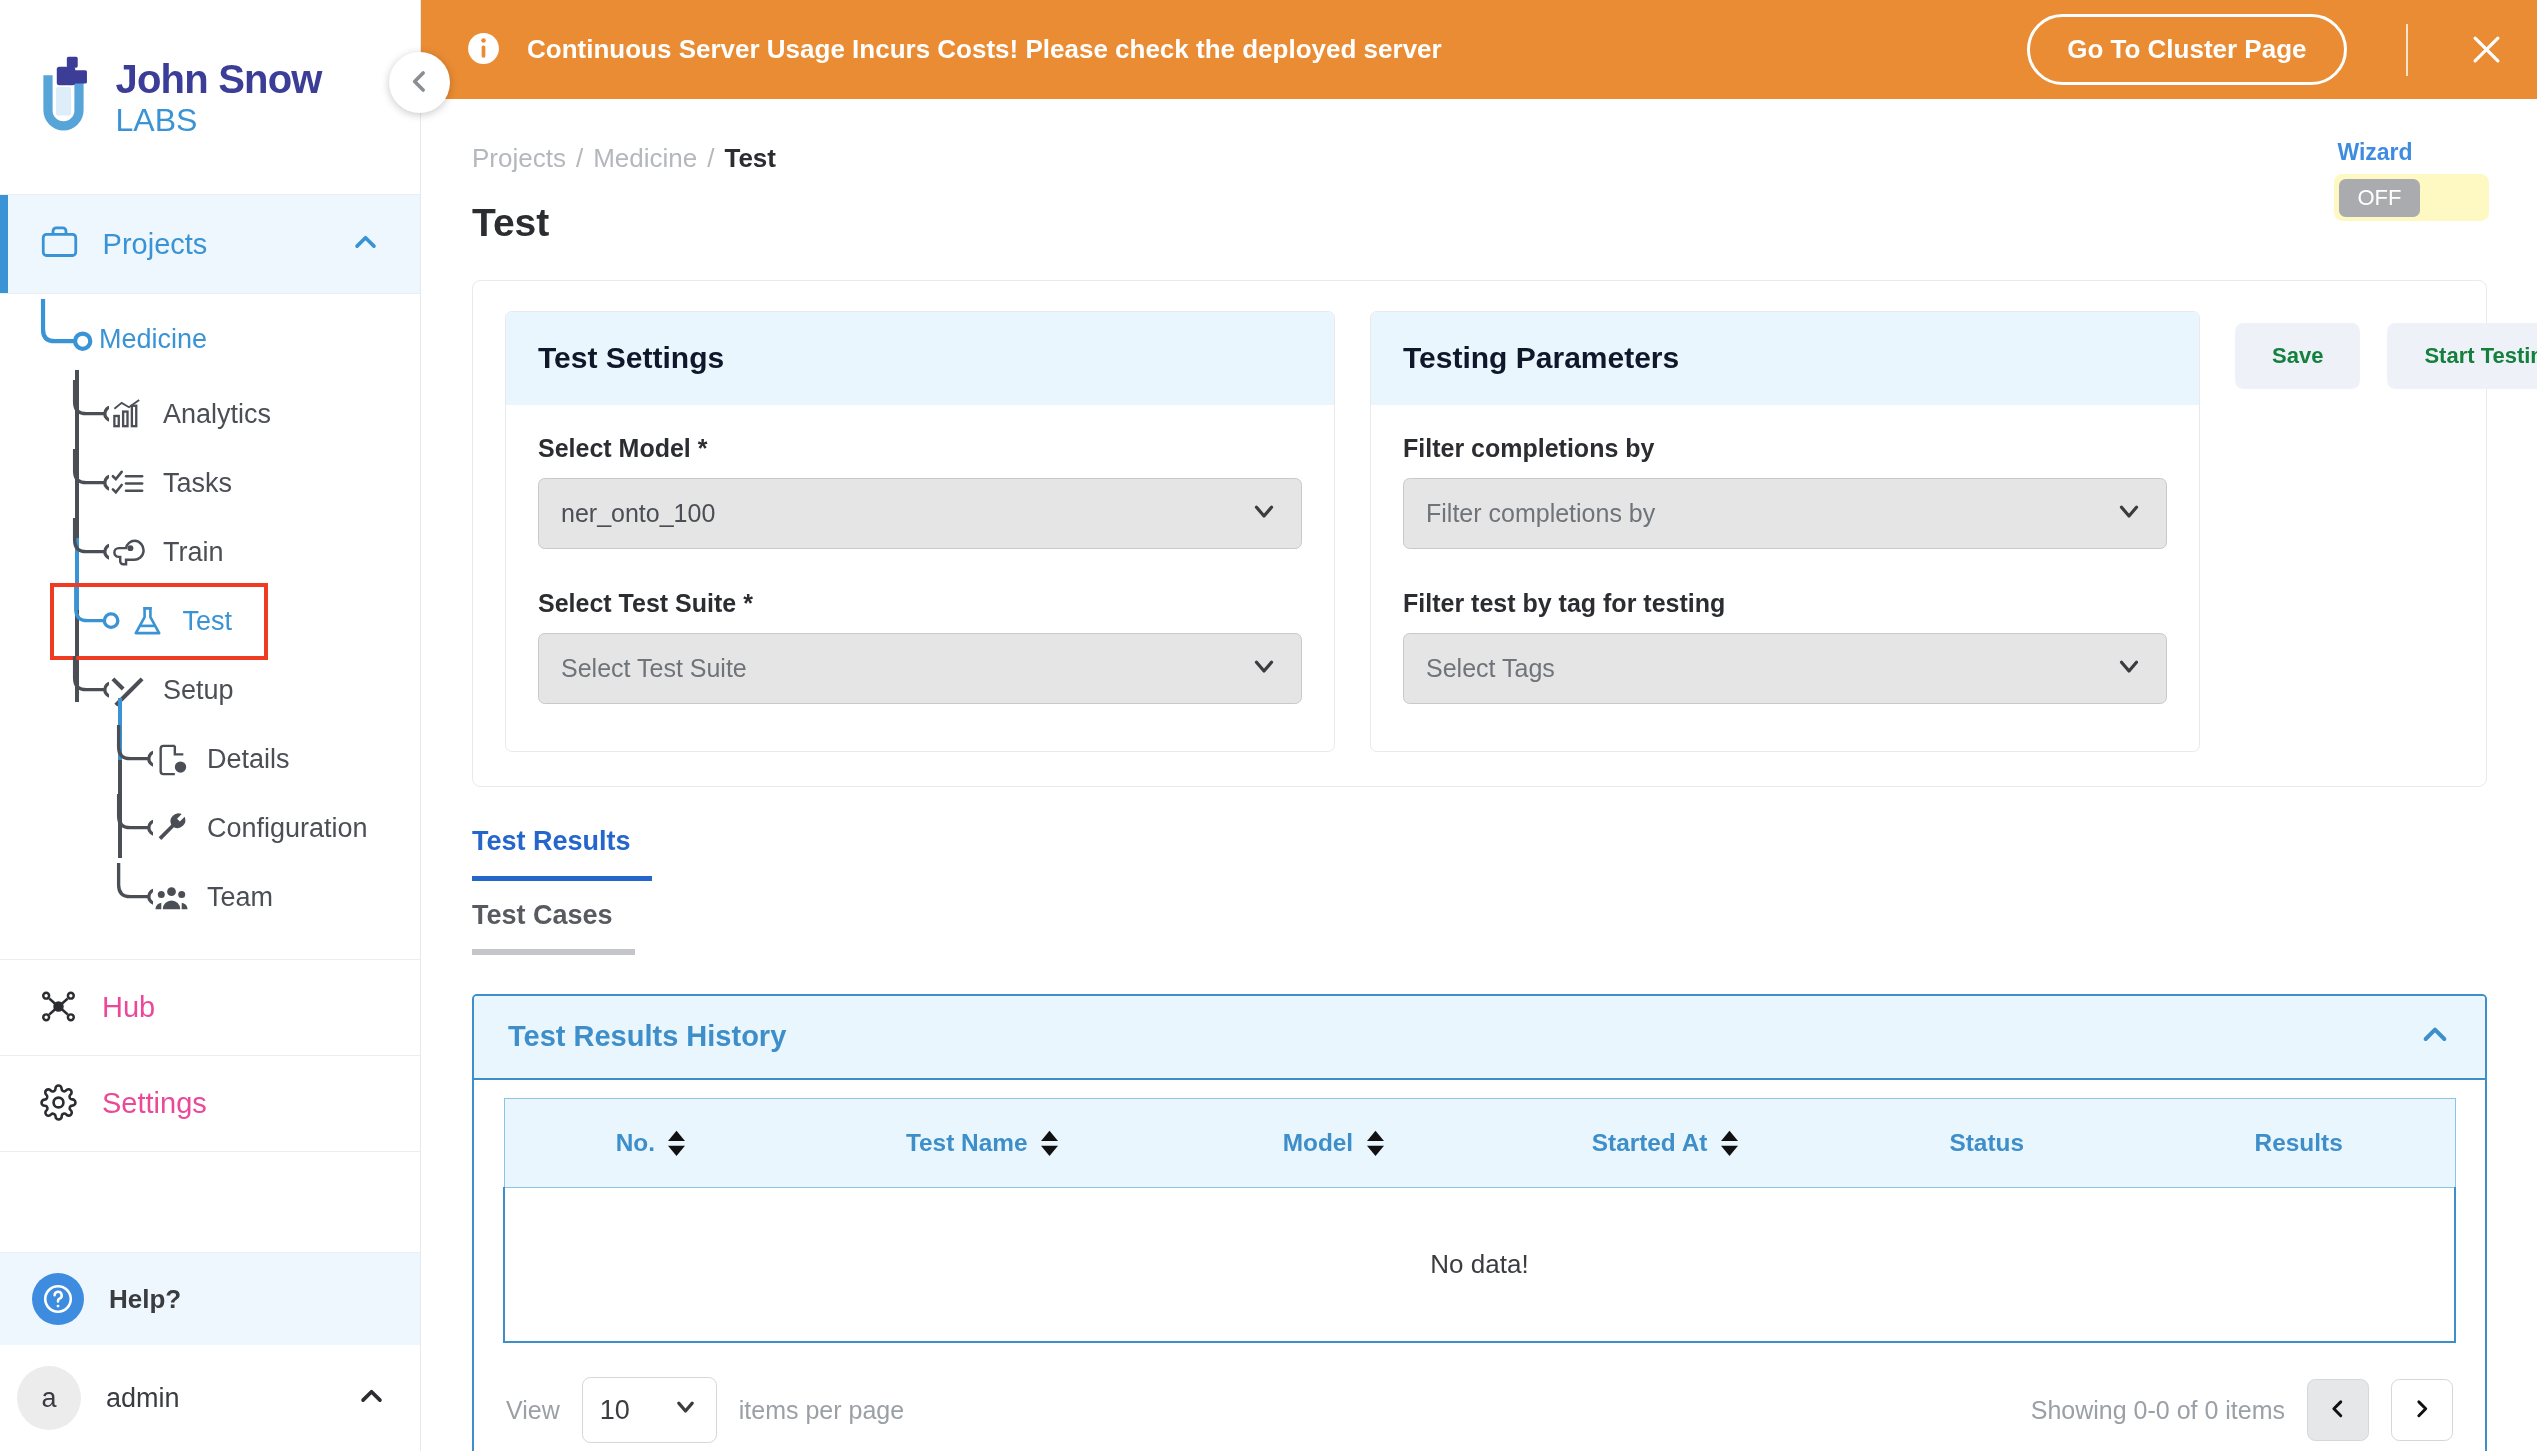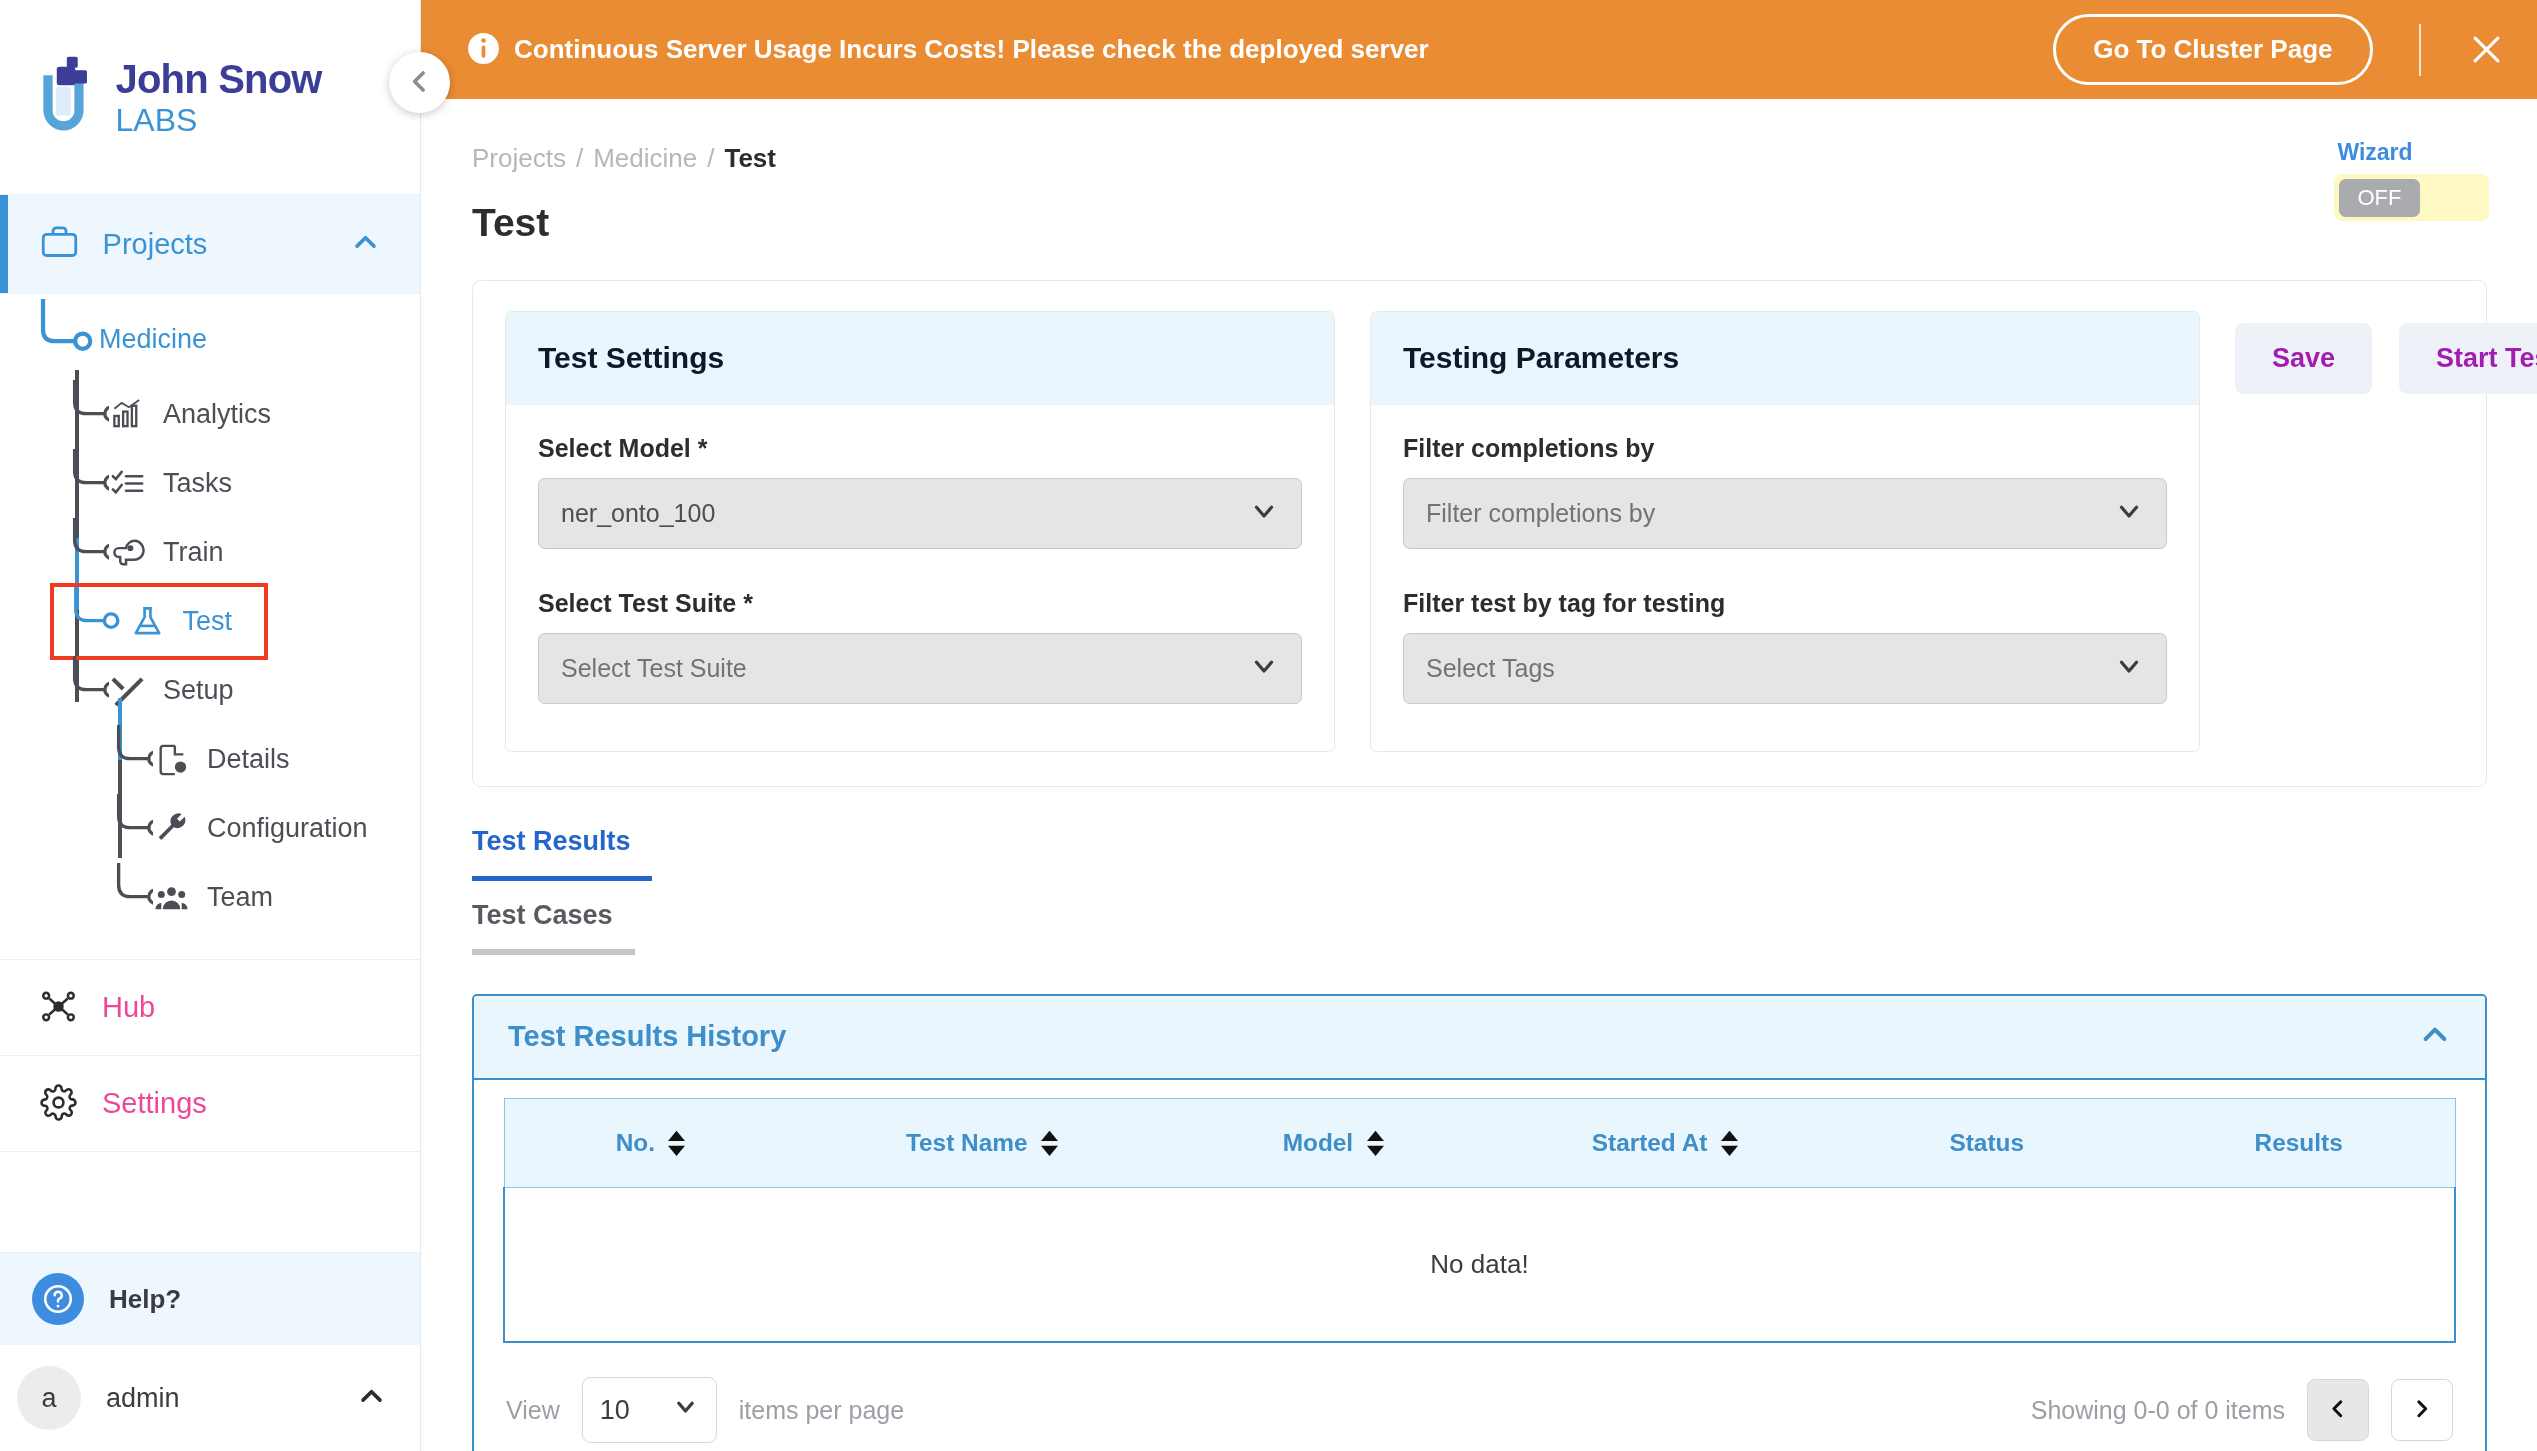--- a/index.html
+++ b/index.html
@@ -94,21 +94,21 @@
   #user-row .u-label { font-size: 27px; color: #3a3c40; }
   #user-row .u-chev { margin-left: auto; }
   .spacer-block { height: 101px; border-top: 1.7px solid #eceef1; }
 
   
   #main { flex: 1; height: 1451px; display: flex; flex-direction: column; overflow: hidden; }
 
   
   #banner {
     height: 99px; background: #ea8c33; display: flex; align-items: center;
-    padding-left: 44px; padding-right: 32px; gap: 12px; flex: 0 0 99px;
+    padding-left: 44px; padding-right: 32px; gap: 25px; flex: 0 0 99px;
   }
   #banner-text { color: #ffffff; font-size: 26px; font-weight: 700; }
   #cluster-btn {
     margin-left: auto; border: 3.4px solid #ffffff; border-radius: 40px;
     color: #ffffff; font-size: 26px; font-weight: 700;
     padding: 17px 37px; cursor: pointer; background: transparent;
     font-family: inherit; white-space: nowrap;
   }
   #banner-div { width: 2.5px; height: 52px; background: rgba(255,255,255,.75); margin: 0 34px; }
   #banner-close { cursor: pointer; display:flex; align-items:center; }
@@ -150,22 +150,22 @@
     height: 71px; border: 1.7px solid #c7c9cc; border-radius: 6.7px;
     display: flex; align-items: center; padding: 0 22px;
     font-size: 25px; cursor: pointer; background: #e5e5e5;
   }
   .select-box .sv { color: #4b4f55; }
   .select-box .sv.placeholder { color: #6f7479; }
   .select-box .chev { margin-left: auto; }
 
   .action-btns { display: flex; gap: 27px; padding-top: 11.8px; }
   .act-btn {
-    background: #eef1f8; color: #a21caf; border: none; border-radius: 8.4px;
-    font-size: 27px; font-weight: 700; padding: 20px 37px;
+    background: #eef1f8; color: #15803d; border: none; border-radius: 8.4px;
+    font-size: 22px; font-weight: 700; padding: 20px 37px;
     font-family: inherit; cursor: default; white-space: nowrap;
   }
 
   #tabs { margin: 39px 0 0 51px; display: flex; width: 344px; flex-direction: column; }
   .tab { padding-bottom: 18.5px; cursor: pointer; }
   .tab .tab-label { font-size: 27px; font-weight: 700; color: #575b60; display:block; padding: 0 3.4px 0 0;}
   .tab.active .tab-label { color: #2566cc; }
   .tab .tab-bar { height: 5.9px; background: #c4c6c9; margin-top: 18.5px; }
   .tab.active .tab-bar { background: #2566cc; }
   .tab-t1 { width: 180px; }

